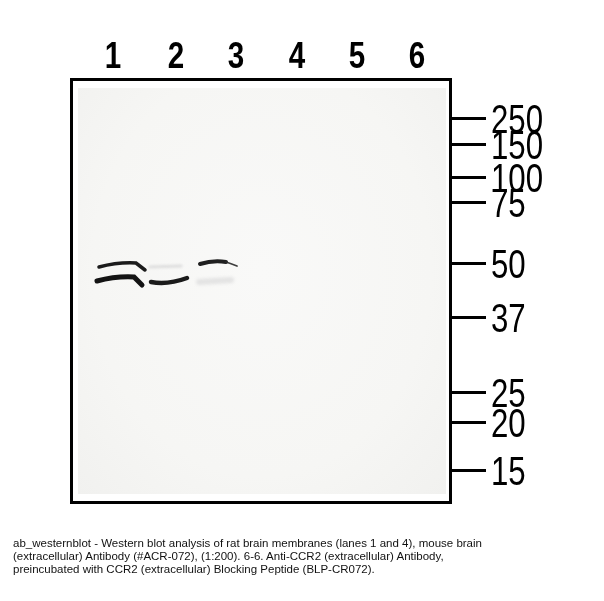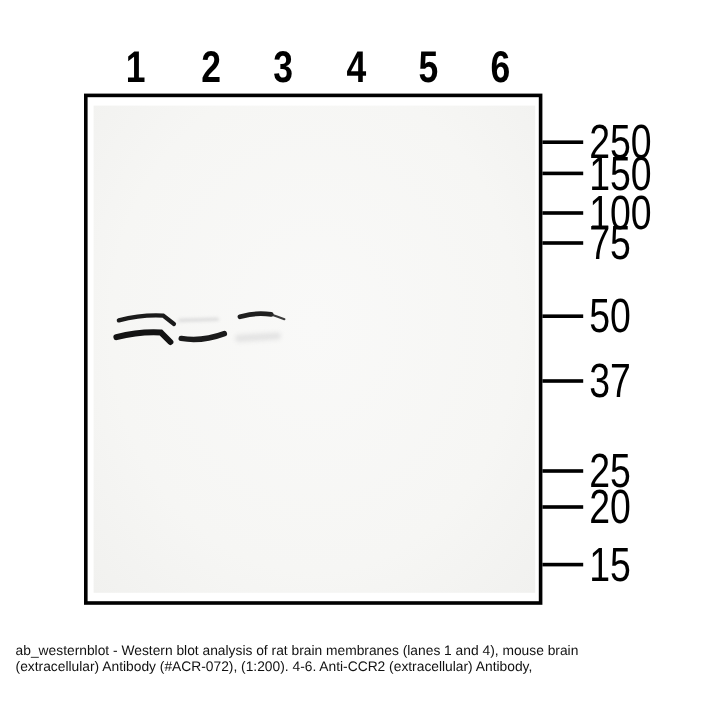--- a/index.html
+++ b/index.html
@@ -125,16 +125,17 @@
       <div class="tick" style="top: 391px;"></div>
       <div class="mw-label" style="top: 373px;">25</div>
       <div class="tick" style="top: 421px;"></div>
       <div class="mw-label" style="top: 403px;">20</div>
       <div class="tick" style="top: 469px;"></div>
       <div class="mw-label" style="top: 451px;">15</div>
     </div>
 
   <div class="caption" id="caption">
       <div class="caption-line">ab_westernblot - Western blot analysis of rat brain membranes (lanes 1 and 4), mouse brain</div>
-      <div class="caption-line">(extracellular) Antibody (#ACR-072), (1:200). 4-6. Anti-CCR2 (extracellular) Antibody,</div>
+      <div class="caption-line">(extracellular) Antibody (#ACR-072), (1:200). 6-6. Anti-CCR2 (extracellular) Antibody,</div>
+      <div class="caption-line">preincubated with CCR2 (extracellular) Blocking Peptide (BLP-CR072).</div>
     </div>
 
 </div>
 
 </body></html>

